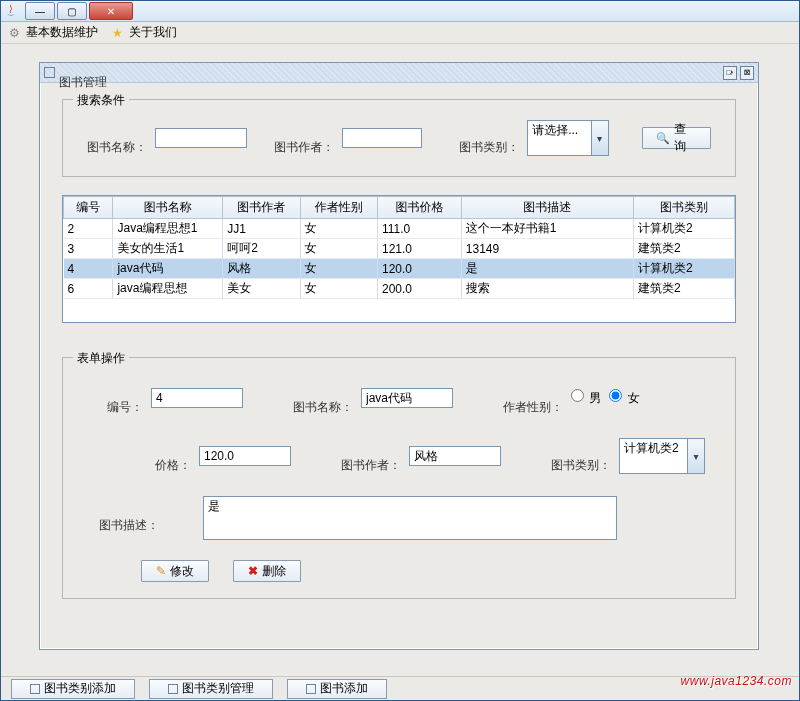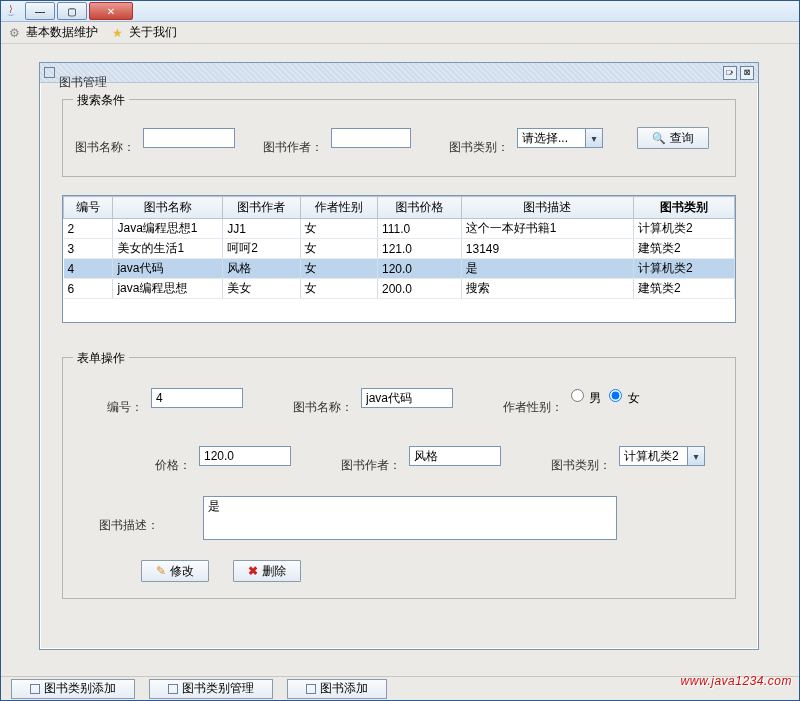--- a/index.html
+++ b/index.html
@@ -32,21 +32,21 @@
 .internal-title .label { flex:1; }
 .internal-title .ibtn { width:14px;height:14px;border:1px solid #6a829b;margin-left:3px;display:flex;align-items:center;justify-content:center;font-size:8px;background:#eaf0f7;}
 .internal-body { flex:1; padding: 16px 22px; overflow:hidden;}
 
 .group { border:1px solid #b5b5b5; background:#eceae6; padding: 12px 18px 14px; position:relative; margin-bottom: 18px; }
 .group .legend { position:absolute; top:-8px; left:10px; background:#eceae6; padding:0 4px; }
 
 .row { display:flex; align-items:center; gap: 8px; }
 .label { color:#333; white-space:nowrap;margin-top:19px; }
 .textfield { height:20px; border:1px solid #7a96b0; background:#fff; padding: 1px 4px; font-size:12px; }
-.combo { height:20px; display:flex; border:1px solid #7a96b0; background:#fff; }
+.combo { height:36px; display:flex; border:1px solid #7a96b0; background:#fff; }
 .combo .val { flex:1; padding:1px 4px;}
 .combo .arrow { width:17px; background:linear-gradient(to bottom,#f3f7fb,#cfe0f0); border-left:1px solid #7a96b0; display:flex;align-items:center;justify-content:center;}
 .combo .arrow::before{content:"▾"; font-size:10px; color:#345;}
 .btn { height:22px; border:1px solid #8a9bb0; background:linear-gradient(to bottom,#fafcfe,#e3ebf3); padding: 0 14px; display:flex; align-items:center; gap:4px; border-radius:1px; }
 .mag-icon{color:#45668d;font-size:11px;}
 .pencil-icon{color:#d98a1f;}
 .x-icon{color:#c22;font-weight:bold;}
 
 
 .tablebox { border:1px solid #7a96b0; background:#fff; height:128px; margin: 0 0 0 0; overflow:hidden;}
@@ -97,21 +97,21 @@
   <div class="mdi">
     <div class="internal">
       <div class="internal-title">
         <span class="sq"></span>
         <span class="label">图书管理</span>
         <span class="ibtn">□<sup style="font-size:6px;margin-left:-3px">↗</sup></span>
         <span class="ibtn">⊠</span>
       </div>
       <div class="internal-body">
 
-        <div class="group" style="padding:20px 12px;">
+        <div class="group" style="padding:20px 24px;">
           <span class="legend">搜索条件</span>
           <div class="row">
             <span class="label">图书名称：</span>
             <input class="textfield" style="width: 92px;" value="">
             <span style="width:12px"></span>
             <span class="label">图书作者：</span>
             <input class="textfield" style="width: 80px;" value="">
             <span style="width:22px"></span>
             <span class="label">图书类别：</span>
             <div class="combo" style="width:86px">
@@ -129,21 +129,21 @@
         <div class="tablebox">
           <table>
             <thead>
                 <tr id="thead-row">
                   <th style="width: 46px;">编号</th>
                   <th style="width: 102px;">图书名称</th>
                   <th style="width: 72px;">图书作者</th>
                   <th style="width: 72px;">作者性别</th>
                   <th style="width: 78px;">图书价格</th>
                   <th style="width: 160px;">图书描述</th>
-                  <th style="width: 94px; font-weight: bold;">图书类别</th>
+                  <th style="width: 94px;">图书类别</th>
                 </tr>
               </thead>
             <tbody id="tbody">
                 <tr>
                   <td>2</td>
                   <td>Java编程思想1</td>
                   <td>JJ1</td>
                   <td>女</td>
                   <td>111.0</td>
                   <td>这个一本好书籍1</td>

